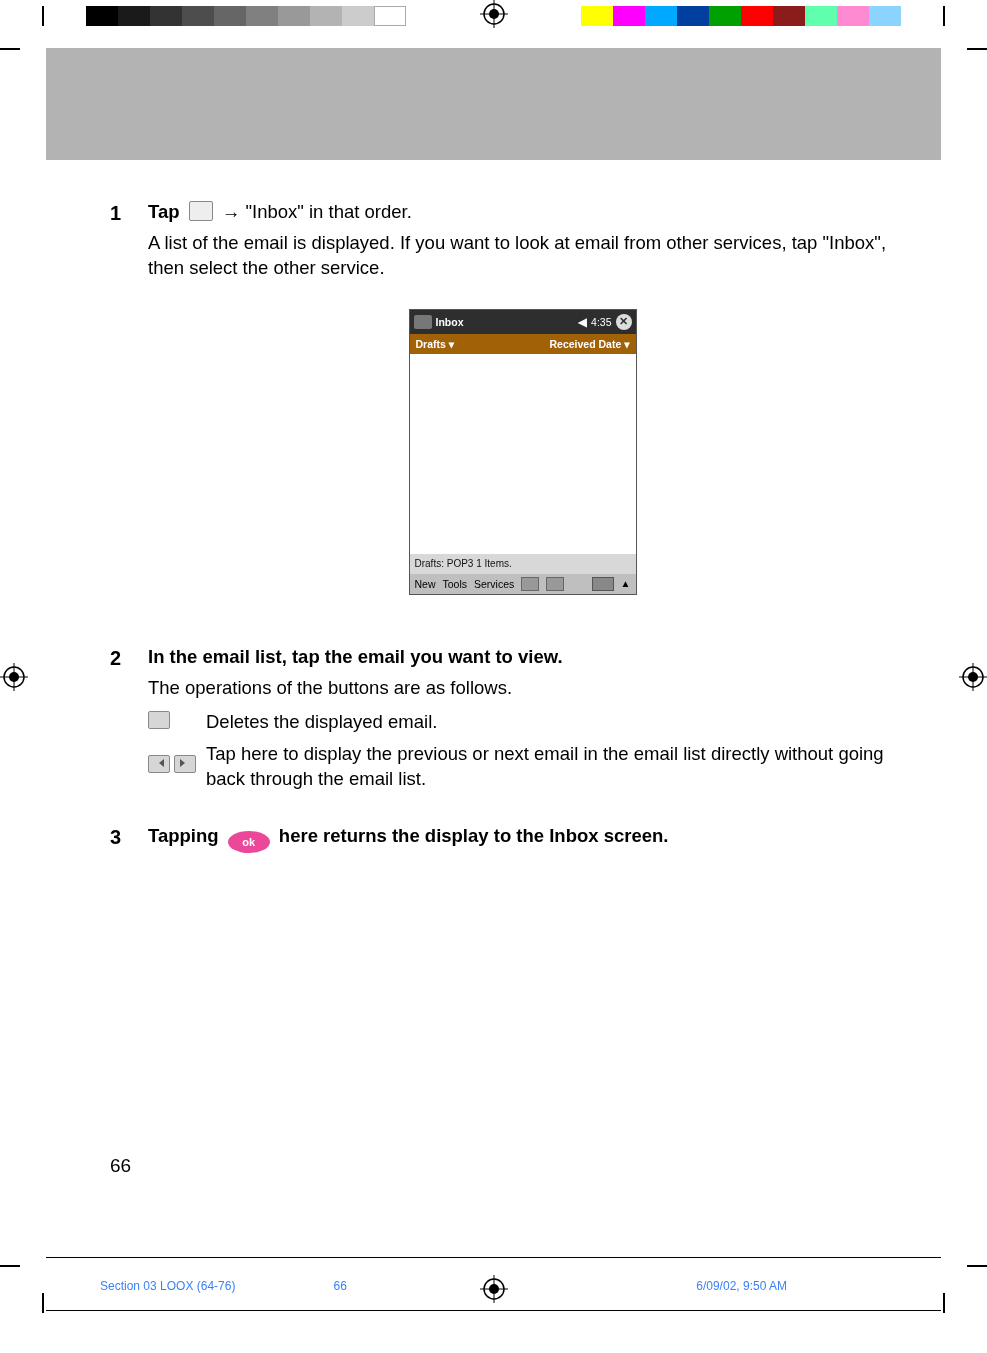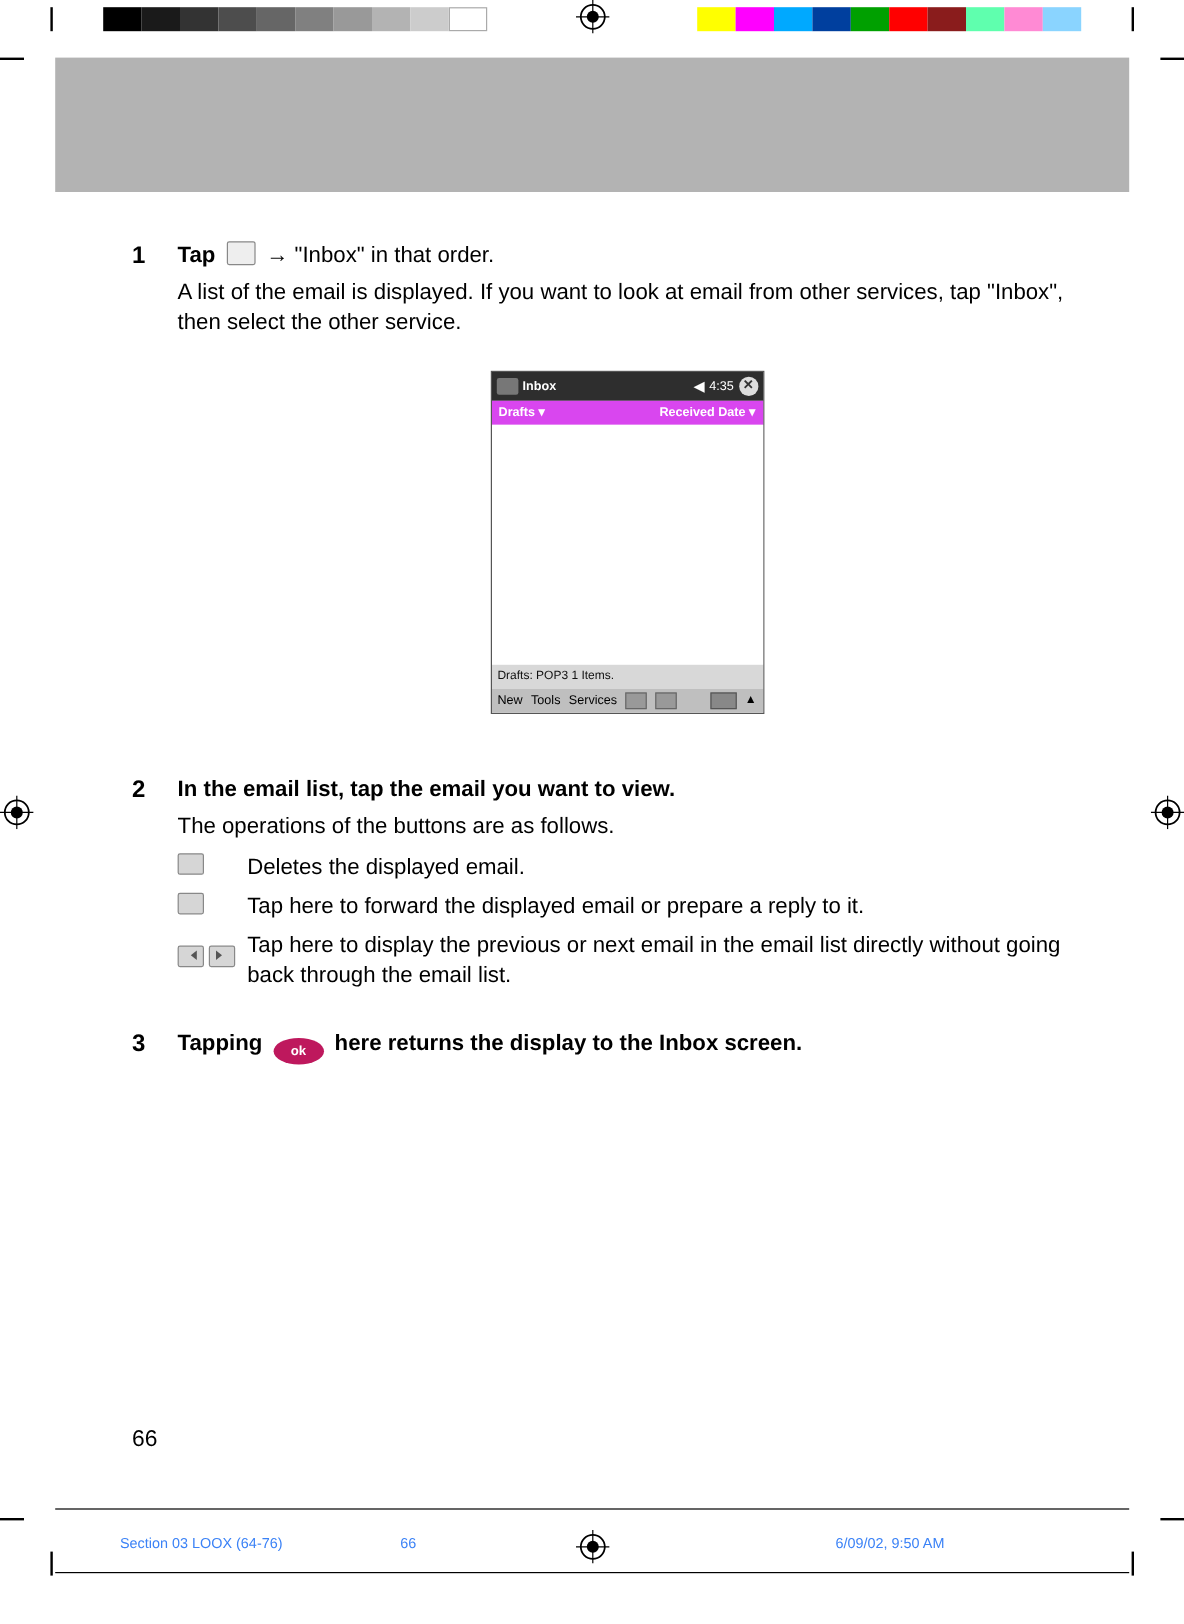--- a/index.html
+++ b/index.html
@@ -27,30 +27,30 @@
   .content{position:absolute;left:110px;right:90px;top:190px;font-size:18.5px;line-height:1.35}
   .sec-title{display:flex;align-items:center;font-weight:bold;font-size:21px;margin-bottom:16px}
   .diamond{width:18px;height:18px;background:#000;transform:rotate(45deg);margin-right:18px;flex:0 0 auto}
   .step-row{display:flex;margin-top:10px}
   .step-num{width:38px;flex:0 0 38px;font-weight:bold;font-size:20px}
   .step-body{flex:1 1 auto}
   .step-head{font-weight:bold}
   .step-head .arrow{font-weight:normal}
   .step-desc{margin-top:6px}
   .inline-icon{display:inline-block;width:22px;height:18px;border:1px solid #888;background:#eee;border-radius:2px;vertical-align:-3px;margin:0 4px}
-  .ok-badge{display:inline-flex;align-items:center;justify-content:center;width:42px;height:22px;border-radius:50%;background:#be185d;color:#fff;font-size:11px;font-weight:bold;vertical-align:-4px;margin:0 4px}
+  .ok-badge{display:inline-flex;align-items:center;justify-content:center;width:42px;height:22px;border-radius:50%;background:#ec4899;color:#fff;font-size:11px;font-weight:bold;vertical-align:-4px;margin:0 4px}
   
   .shot-wrap{display:flex;justify-content:center;margin:28px 0 40px}
   .shot{width:226px;border:1px solid #555;background:#fff;font-size:10.5px;font-family:Tahoma,Verdana,sans-serif;color:#000}
   .shot .titlebar{display:flex;align-items:center;background:#2e2e2e;color:#fff;padding:0 4px;height:24px;gap:4px}
   .shot .titlebar .flag{display:inline-block;width:18px;height:14px;background:#777;border-radius:2px;flex:0 0 auto}
   .shot .titlebar .t-spacer{flex:1 1 auto}
   .shot .titlebar .spk{font-size:12px}
   .shot .titlebar .close{display:flex;align-items:center;justify-content:center;width:16px;height:16px;border-radius:50%;background:#ddd;color:#333;font-weight:bold;font-size:11px}
-  .shot .headerrow{display:flex;background:#d946ef;color:#fff;font-weight:bold;padding:3px 6px;justify-content:space-between}
+  .shot .headerrow{display:flex;background:#a16207;color:#fff;font-weight:bold;padding:3px 6px;justify-content:space-between}
   .shot .headerrow span.caret::after{content:" \25BE"}
   .shot .msgrow{display:flex;background:#444;color:#fff;padding:2px 4px;gap:6px;align-items:flex-start}
   .shot .msgrow .env{width:14px;height:10px;border:1px solid #ccc;background:#ddd;margin-top:2px;flex:0 0 auto}
   .shot .msgrow .who{flex:1 1 auto;line-height:1.15}
   .shot .msgblank{height:200px;background:#fff}
   .shot .status{background:#d8d8d8;color:#111;padding:3px 5px;font-size:10px}
   .shot .toolbar{display:flex;align-items:center;background:#bfbfbf;padding:3px 5px;gap:7px;font-weight:normal;font-size:10.5px}
   .shot .toolbar .ti{display:inline-block;width:16px;height:12px;background:#999;border:1px solid #666}
   .shot .toolbar .spacer{flex:1 1 auto}
   .shot .toolbar .kbd{display:inline-block;width:20px;height:12px;background:#888;border:1px solid #555}
@@ -193,24 +193,20 @@
       <div class="step-num">2</div>
       <div class="step-body">
         <div class="step-head">In the email list, tap the email you want to view.</div>
         <div class="step-desc">The operations of the buttons are as follows.</div>
         <div class="btn-rows">
           <div class="btn-row">
             <div class="ico-cell"><span class="mini-btn"></span></div>
             <div>Deletes the displayed email.</div>
           </div>
           <div class="btn-row">
-            <div class="ico-cell"><span class="mini-btn"></span></div>
-            <div>Tap here to forward the displayed email or prepare a reply to it.</div>
-          </div>
-          <div class="btn-row">
             <div class="ico-cell">
               <span class="mini-btn arrow rev"></span><span class="mini-btn arrow"></span>
             </div>
             <div>Tap here to display the previous or next email in the email list directly without going back through the email list.</div>
           </div>
         </div>
       </div>
     </div>
 
     <div class="step-row" style="margin-top:26px">

